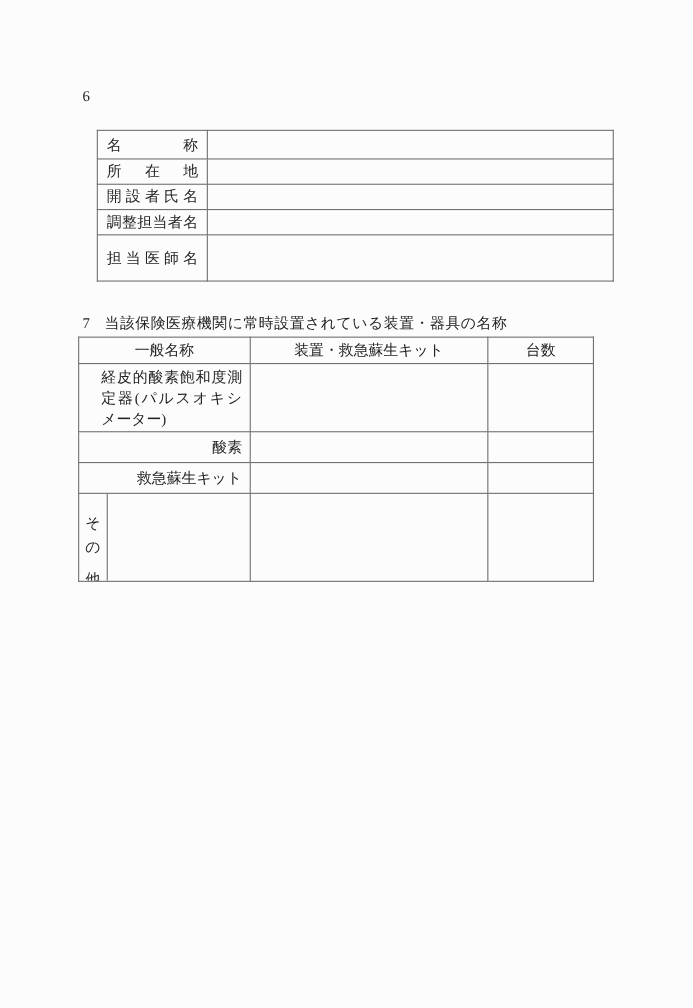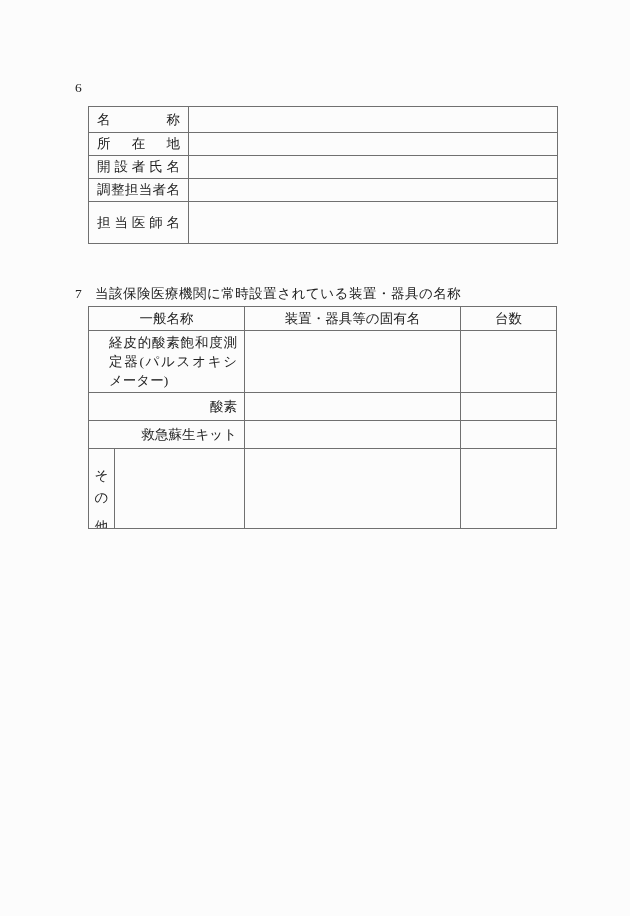--- a/index.html
+++ b/index.html
@@ -37,34 +37,34 @@
     border: 1px solid #707070;
     font-weight: normal;
     font-size: 13.5px;
     color: #222222;
     vertical-align: middle;
     overflow: hidden;
   }
   
   #table6 {
     left: 88px;
-    top: 106px;
+    top: 118px;
     width: 469px;
     border-radius: 17px;
   }
   #table6 td.lbl {
     padding: 0 8px;
     text-align: justify;
     text-align-last: justify;
     -moz-text-align-last: justify;
     letter-spacing: 0;
   }
   
   #table7 {
-    left: 88px;
+    left: 71px;
     top: 306px;
     width: 468px;
   }
   #table7 th {
     text-align: center;
     height: 23px;
     padding: 0 4px;
   }
   #table7 td.gname {
     padding: 2px 7px;
@@ -143,21 +143,21 @@
 
   <table class="tbl" id="table7">
     <colgroup>
         <col style="width:156px">
         <col style="width:216px">
         <col style="width:96px">
       </colgroup>
     <tbody>
         <tr>
       <th>一般名称</th>
-      <th>装置・器具等の固有名</th>
+      <th>装置・救急蘇生キット</th>
       <th>台数</th>
     </tr>
     <tr style="height:44px;">
       <td class="gname justify">経皮的酸素飽和度測定器(パルスオキシメーター)</td>
       <td></td>
       <td></td>
     </tr>
     <tr style="height:28px;">
       <td class="gname">酸素</td>
       <td></td>

